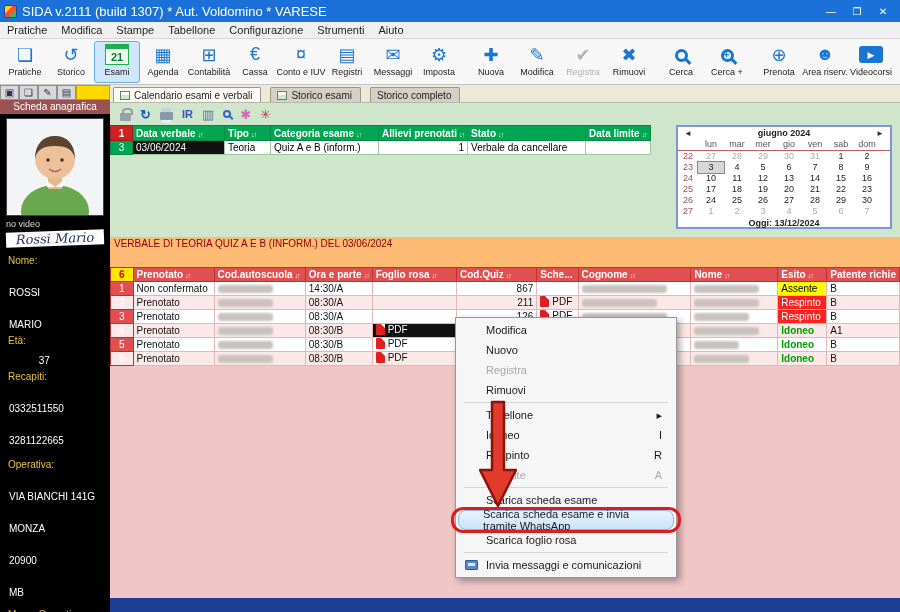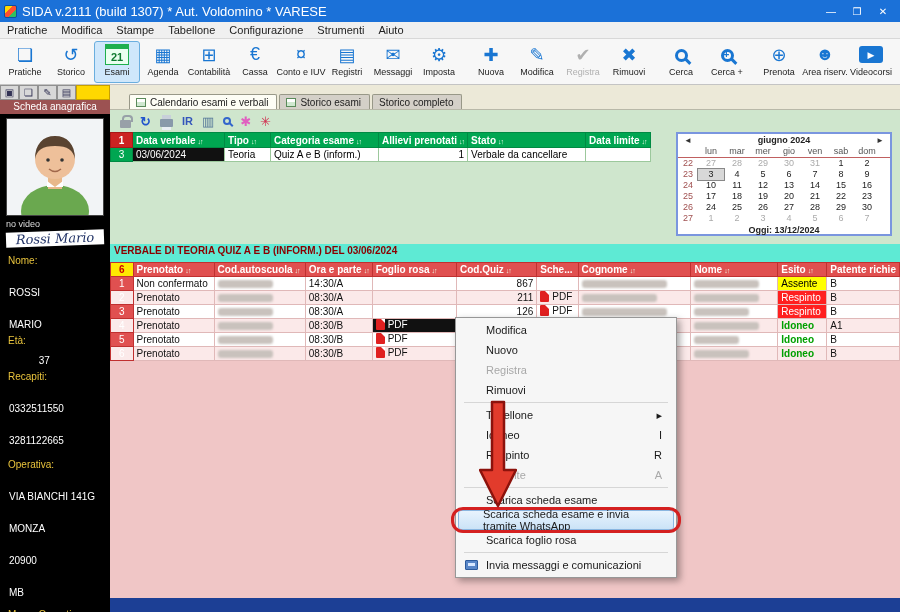--- a/index.html
+++ b/index.html
@@ -49,21 +49,21 @@
   .f-value { color:#fff; font-size:10px; padding:1px 0 0 9px; white-space:nowrap;margin-top:20px; }
   .f-inline { display:flex; gap:4px; }
   .f-inline .f-value { padding-top:5px; }
   .side-spacer { flex:1; }
   .bottom-nav { height:22px; background:#4f4f4f; display:flex; align-items:center; padding:0 6px; }
   .nav-arrow { color:#00cc44; font-size:13px; }
   .nav-mail { color:#aebccd; font-size:11px; margin-left:auto; margin-right:8px; }
 
   
   .main { flex:1; display:flex; flex-direction:column; min-width:0; }
-  .view-tabs { height:25px; background:#ece9d8; border-bottom:1px solid #b8b8a8; display:flex; align-items:flex-end; padding-left:19px; gap:2px; }
+  .view-tabs { height:18px; background:#ece9d8; border-bottom:1px solid #b8b8a8; display:flex; align-items:flex-end; padding-left:3px; gap:9px; }
   .vtab { padding:2px 8px 1px 6px; background:#d4d0c8; border:1px solid #989888; border-bottom:none; border-radius:2px 2px 0 0; font-size:10px; display:flex; gap:4px; align-items:center; color:#222; white-space:nowrap; }
   .vtab.active { background:#fdfdf5; }
   .vticon { width:10px; height:9px; background:linear-gradient(#fff 40%,#cfe8cf 40%); border:1px solid #5a8a5a; flex:none; }
 
   .minibar { height:22px; background:#cfe6cd; display:flex; align-items:center; gap:9px; padding-left:10px; }
   .mic { font-size:13px; line-height:1; }
   .ic-refresh { color:#2255cc; font-weight:bold; }
   .ic-ir { color:#3355bb; font-weight:bold; font-size:11px;text-align:right; }
   .ic-cols { color:#557799; }
   .ic-flower { color:#e060c0; }
@@ -94,21 +94,21 @@
   .cal-head { display:flex; align-items:center; padding:1px 6px; }
   .cal-month { flex:1; text-align:center; font-weight:bold; }
   .cal-arrow { font-size:8px; color:#333; }
   .cal-daynames { display:grid; grid-template-columns:20px repeat(7,26px); text-align:center; color:#555; border-bottom:1px solid #c06060; line-height:11px; }
   .cal-grid { display:grid; grid-template-columns:20px repeat(7,26px); text-align:center; line-height:11px; }
   .wk { color:#a05050; }
   .day.other { color:#aaa; }
   .day.sel { background:#d8d8d8; outline:1px solid #888; }
   .cal-today { text-align:center; font-weight:bold; padding-top:1px; }
 
-  .banner { height:18px; background:#5eead4; color:#8b0000; font-size:10px; font-weight:bold; line-height:13px; padding-left:4px; }
+  .banner { height:30px; background:#fdba74; color:#8b0000; font-size:10px; font-weight:normal; line-height:13px; padding-left:4px; }
 
   
   .stud-table th { background:#e05050; color:#fff; border:1px solid #c03030; height:14px; font-weight:bold; text-align:left; }
   .stud-table th.count-h { background:#ffe800; color:#cc0000; text-align:center; }
   .stud-table td { border:1px solid #e0b8b8; height:14px; background:#fff; color:#111; }
   .stud-table tr.alt td { background:#fbe9e9; }
   .stud-table td.numc { background:#e05050; color:#fff; border-color:#c03030; text-align:center; }
   .es-assente { background:#ffff00 !important; color:#000 !important; }
   .es-respinto { background:#ff2020 !important; color:#fff !important; }
   .es-idoneo { color:#00a000 !important; font-weight:bold; }
@@ -120,21 +120,21 @@
 
   .pink-fill { flex:1; background:#f0c6c6; }
   .blue-bar { height:14px; background:#1c3f95; }
 
   
   .ctx { position:absolute; left:455px; top:317px; width:222px; background:#f6f6f6; border:1px solid #979797; box-shadow:3px 3px 7px rgba(0,0,0,.35); padding:2px; z-index:10; }
   .ctx-item { height:20px; display:flex; align-items:center; padding:0 12px 0 28px; color:#1a1a1a; font-size:11px; position:relative; }
   .ctx-item.disabled { color:#a8a8a8; }
   .ctx-item .sc { margin-left:auto; }
   .ctx-sep { height:1px; background:#d6d6d6; margin:2px 6px; }
-  .ctx-item.hl { background:linear-gradient(#e8f3fd,#cbe3f7); border:1px solid #8ab6e0; border-radius:3px;padding-left:24px; }
+  .ctx-item.hl { background:linear-gradient(#e8f3fd,#cbe3f7); border:1px solid #8ab6e0; border-radius:8px;padding-left:24px; }
   .annot { position:absolute; left:-8px; right:-8px; top:-4px; bottom:-4px; border:3px solid #d42020; border-radius:12px; pointer-events:none; }
   .ctx-ic { position:absolute; left:7px; width:13px; height:10px; background:#5a87c8; border:1px solid #2c5a9c; border-radius:1px; }
   .ctx-ic::after { content:""; position:absolute; left:2px; top:2px; width:7px; height:3px; background:#d8e8ff; }
 
   .red-arrow { position:absolute; left:479px; top:400px; z-index:20; pointer-events:none; }
 </style>
 </head>
 <body>
 
 <div class="titlebar">

